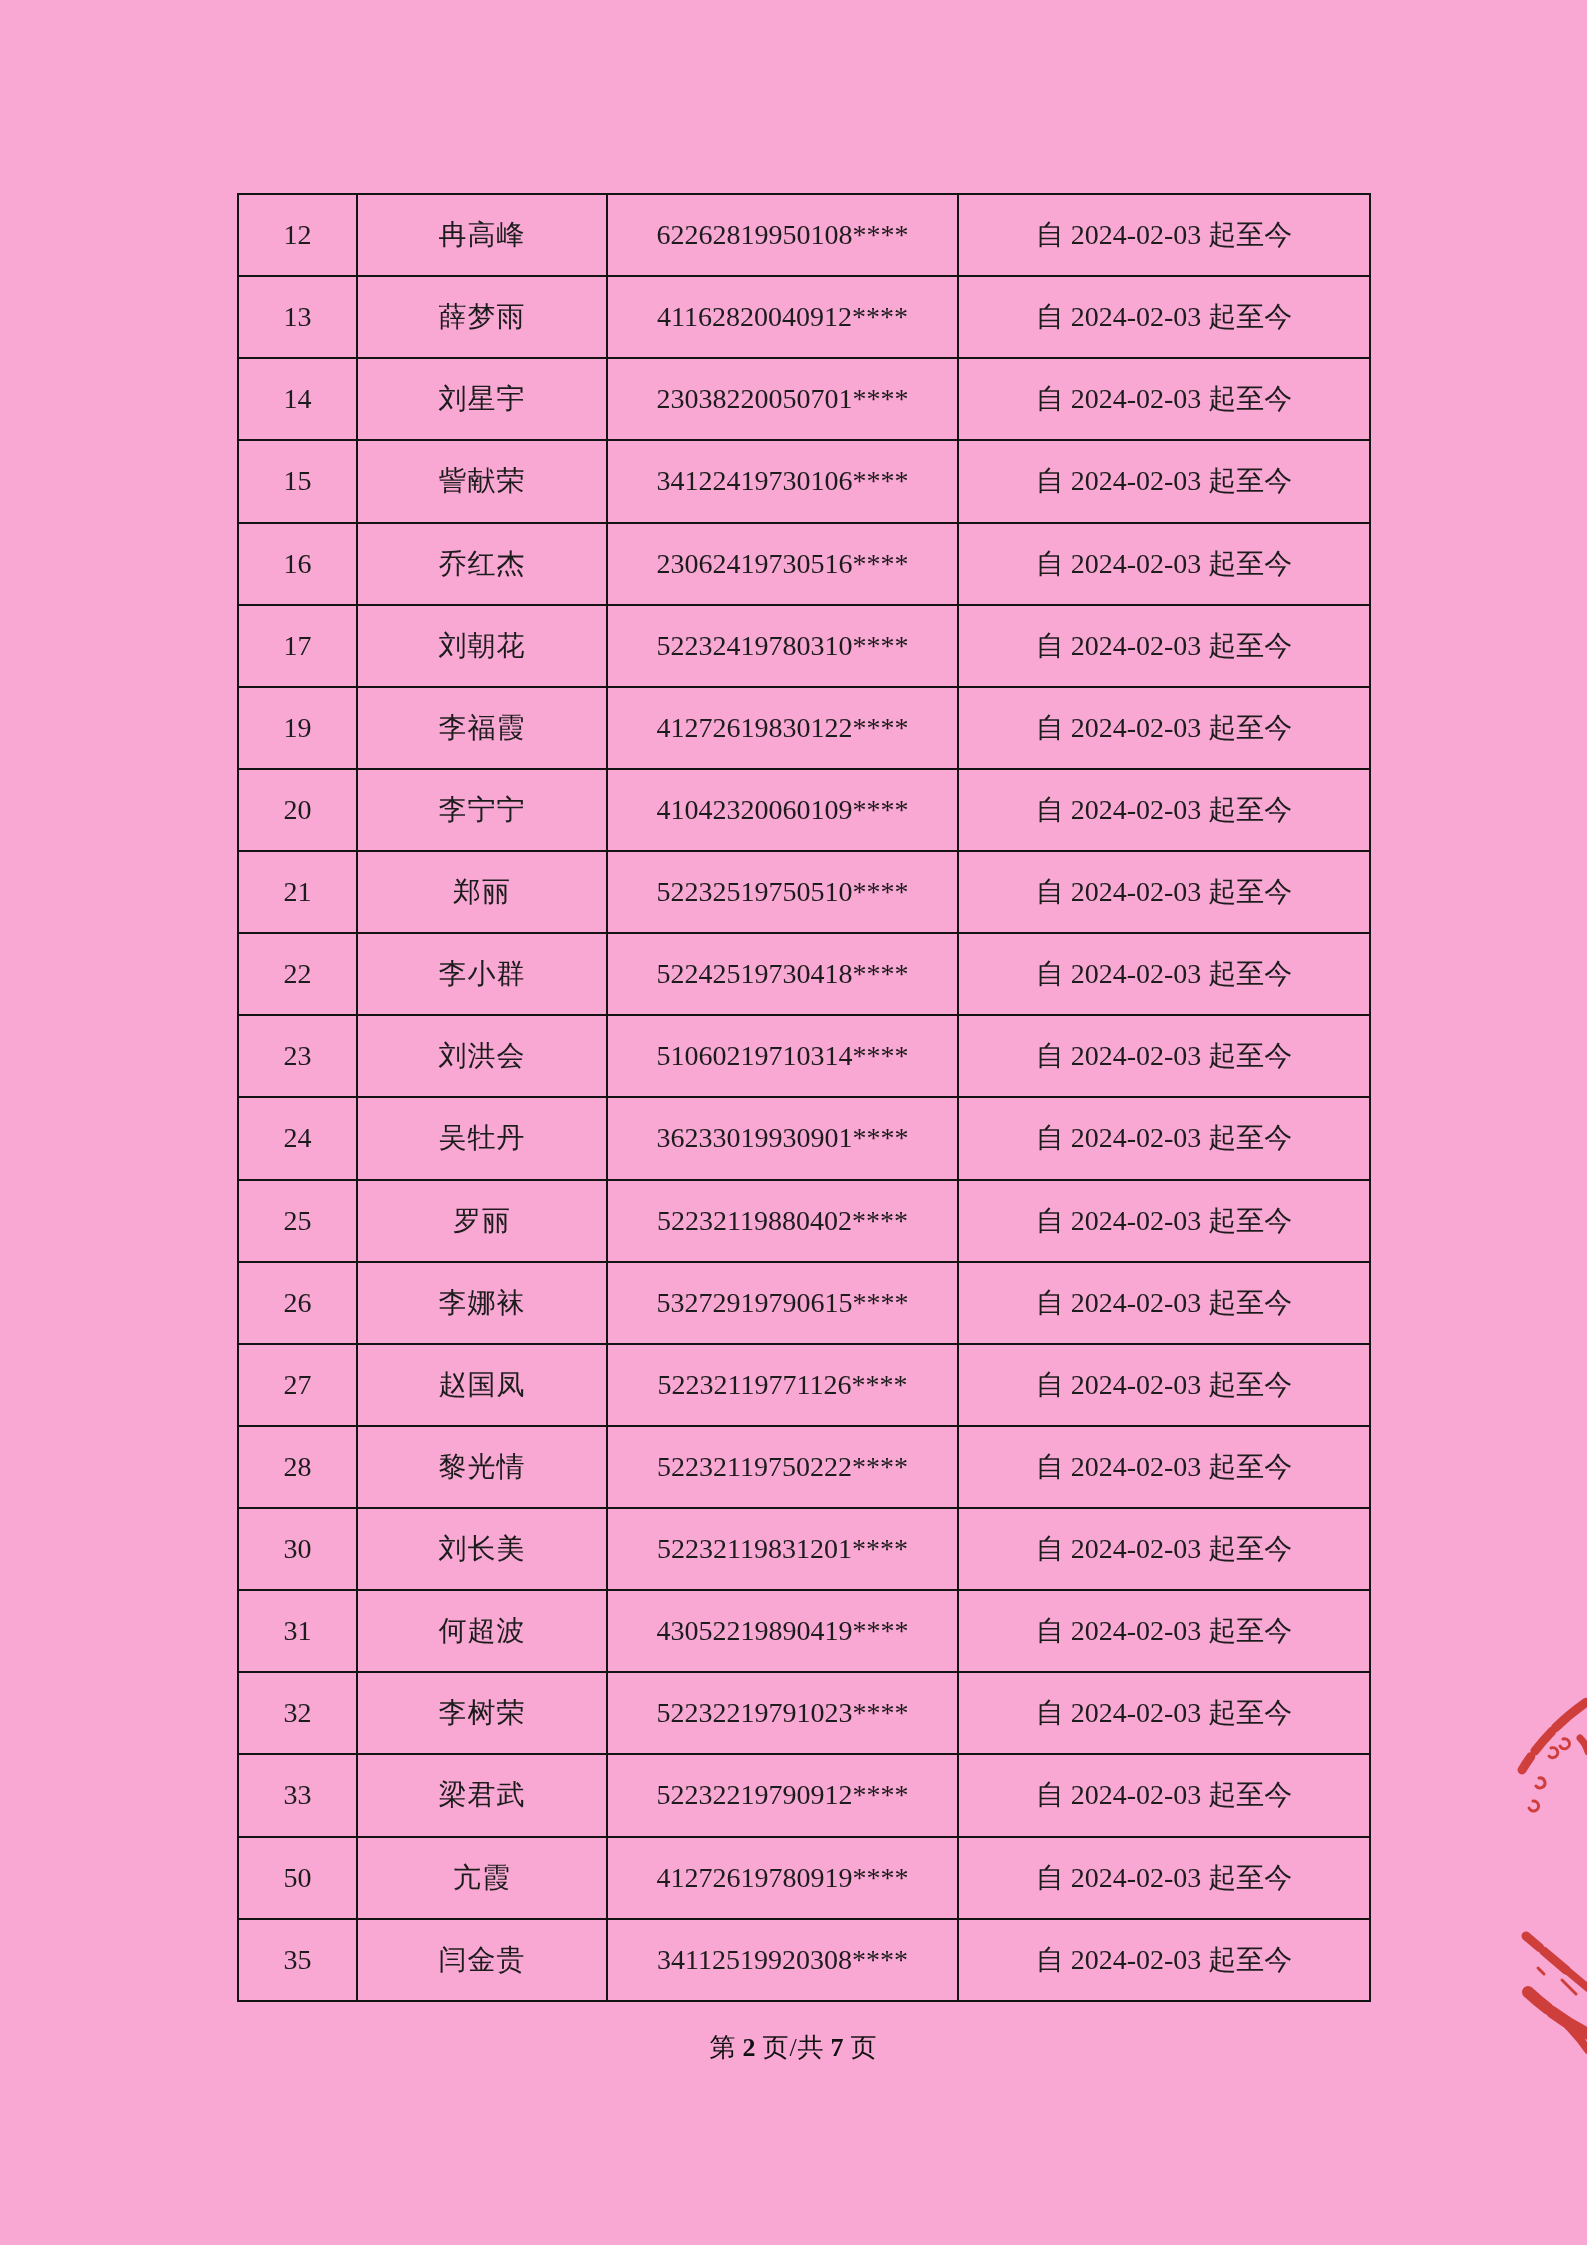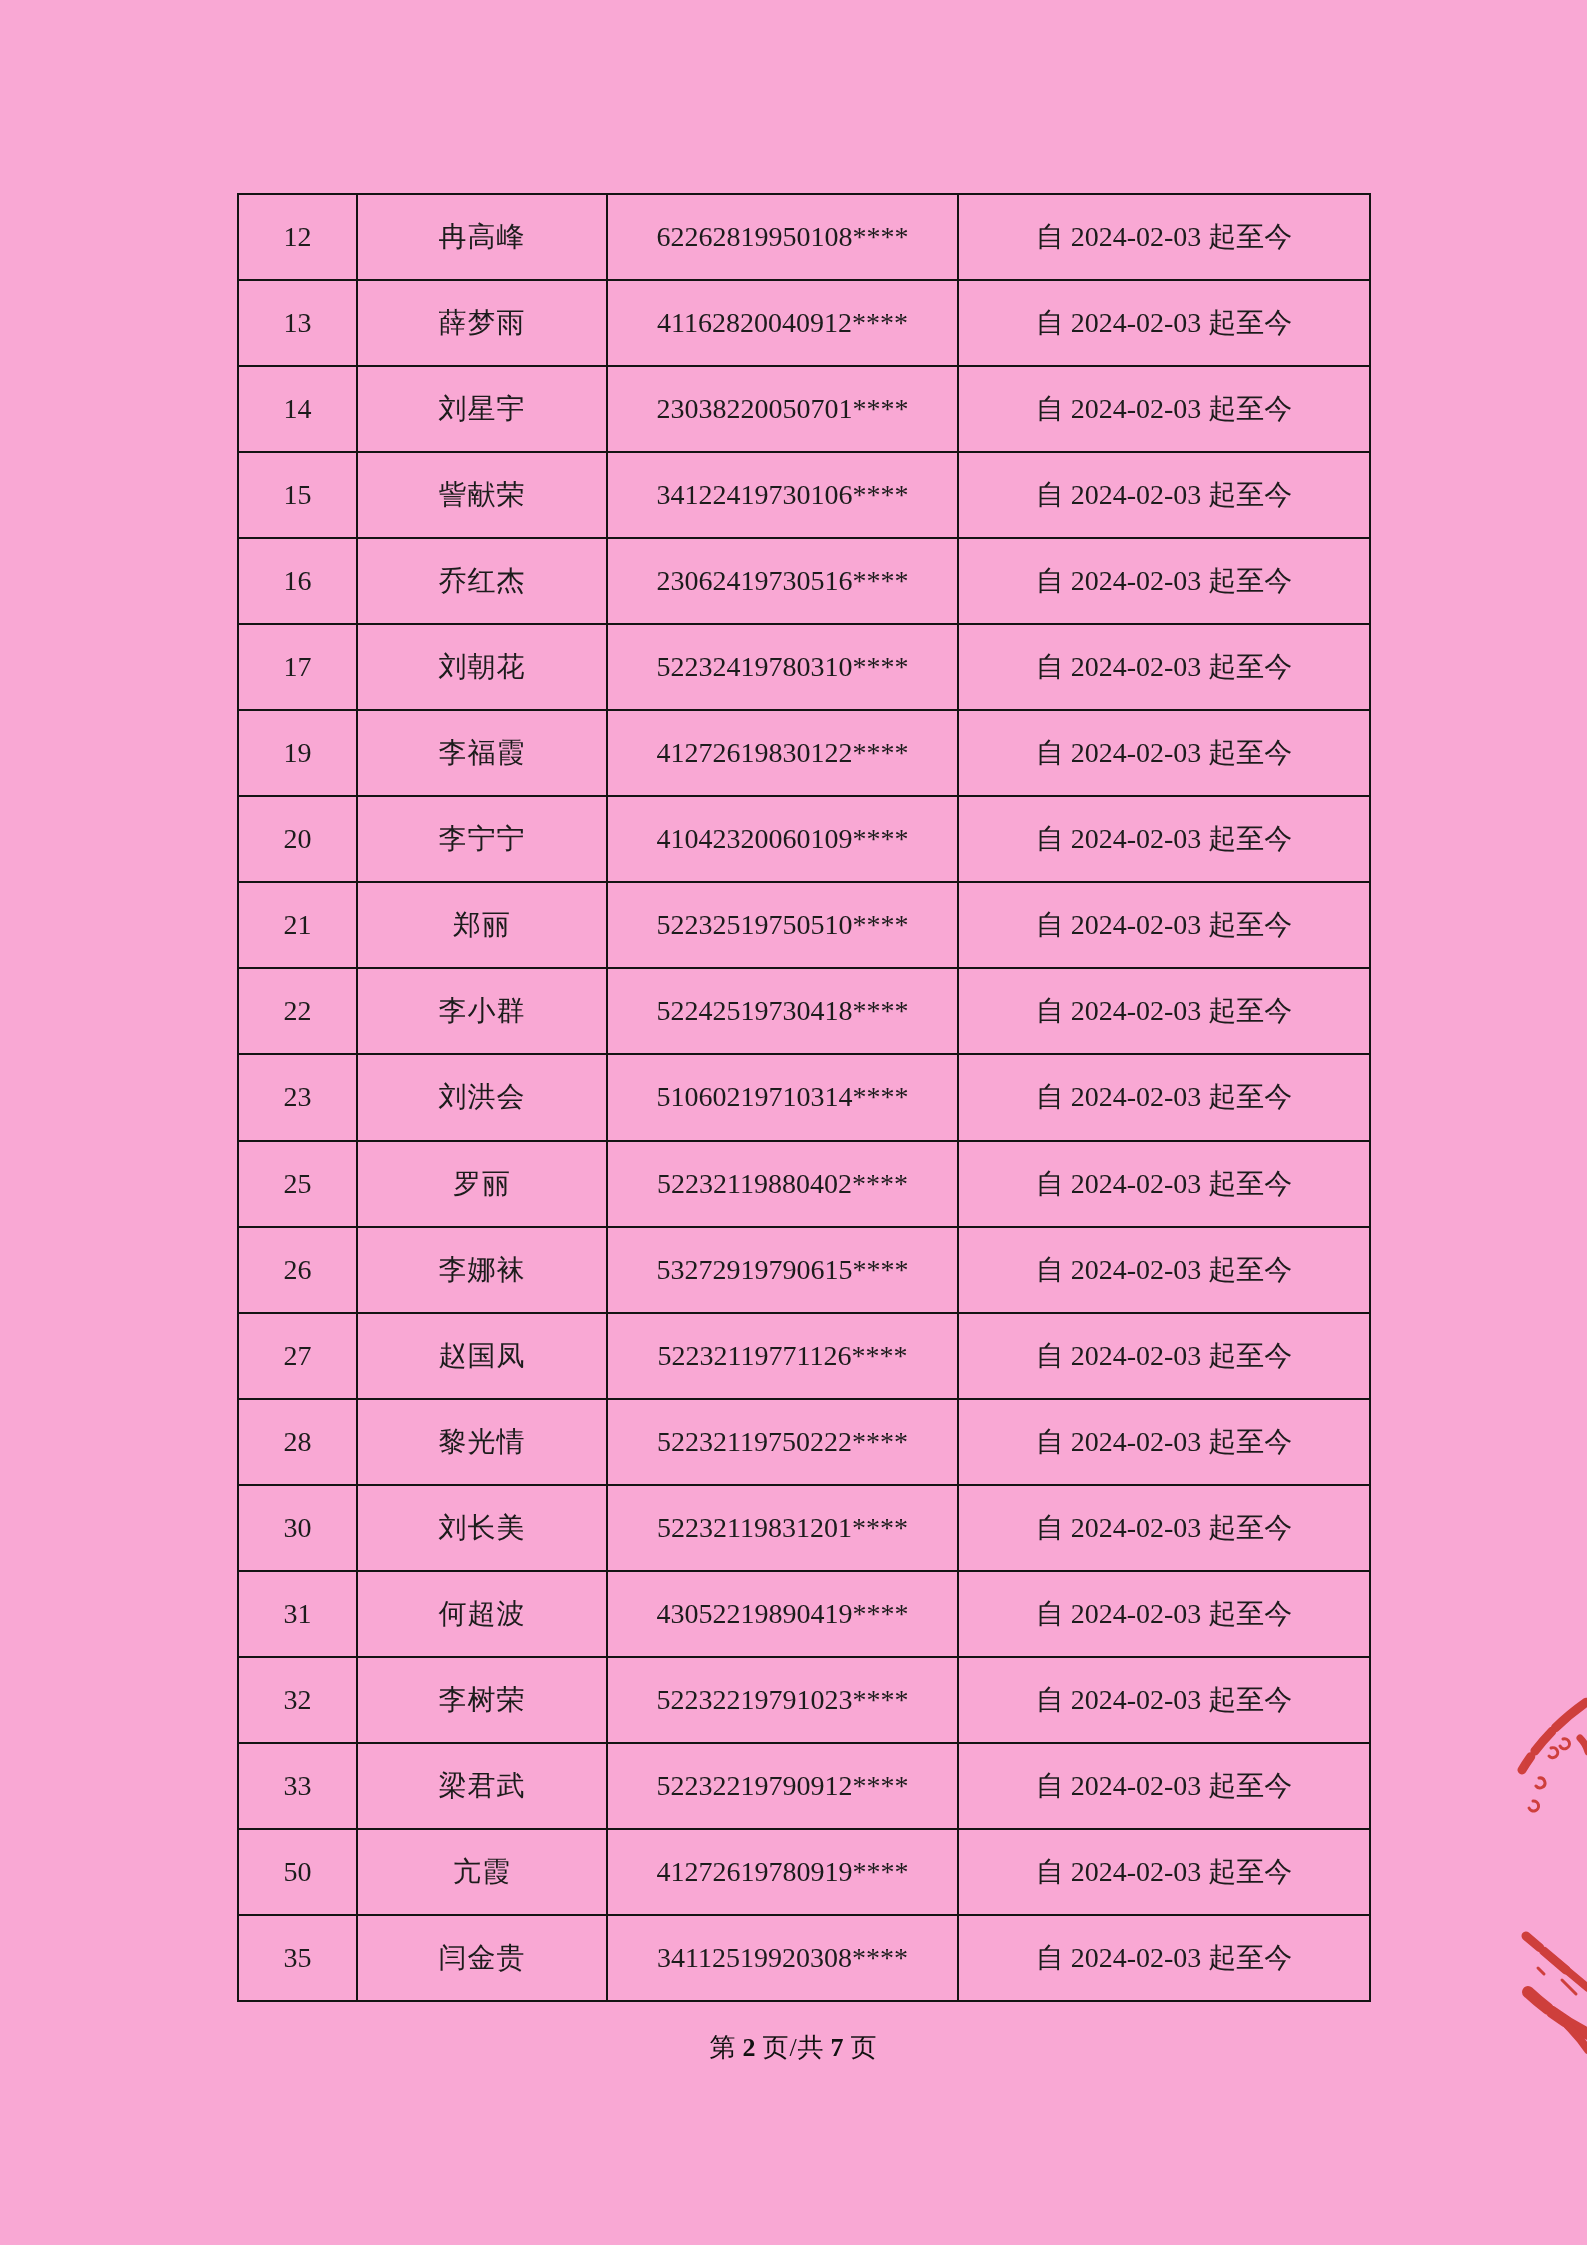--- a/index.html
+++ b/index.html
@@ -96,20 +96,26 @@
           <td class="c-id">52242519730418****</td>
           <td class="c-period">自 2024-02-03 起至今</td>
         </tr>
         <tr>
           <td class="c-no">23</td>
           <td class="c-name">刘洪会</td>
           <td class="c-id">51060219710314****</td>
           <td class="c-period">自 2024-02-03 起至今</td>
         </tr>
         <tr>
+          <td class="c-no">24</td>
+          <td class="c-name">吴牡丹</td>
+          <td class="c-id">36233019930901****</td>
+          <td class="c-period">自 2024-02-03 起至今</td>
+        </tr>
+        <tr>
           <td class="c-no">25</td>
           <td class="c-name">罗丽</td>
           <td class="c-id">52232119880402****</td>
           <td class="c-period">自 2024-02-03 起至今</td>
         </tr>
         <tr>
           <td class="c-no">26</td>
           <td class="c-name">李娜袜</td>
           <td class="c-id">53272919790615****</td>
           <td class="c-period">自 2024-02-03 起至今</td>

